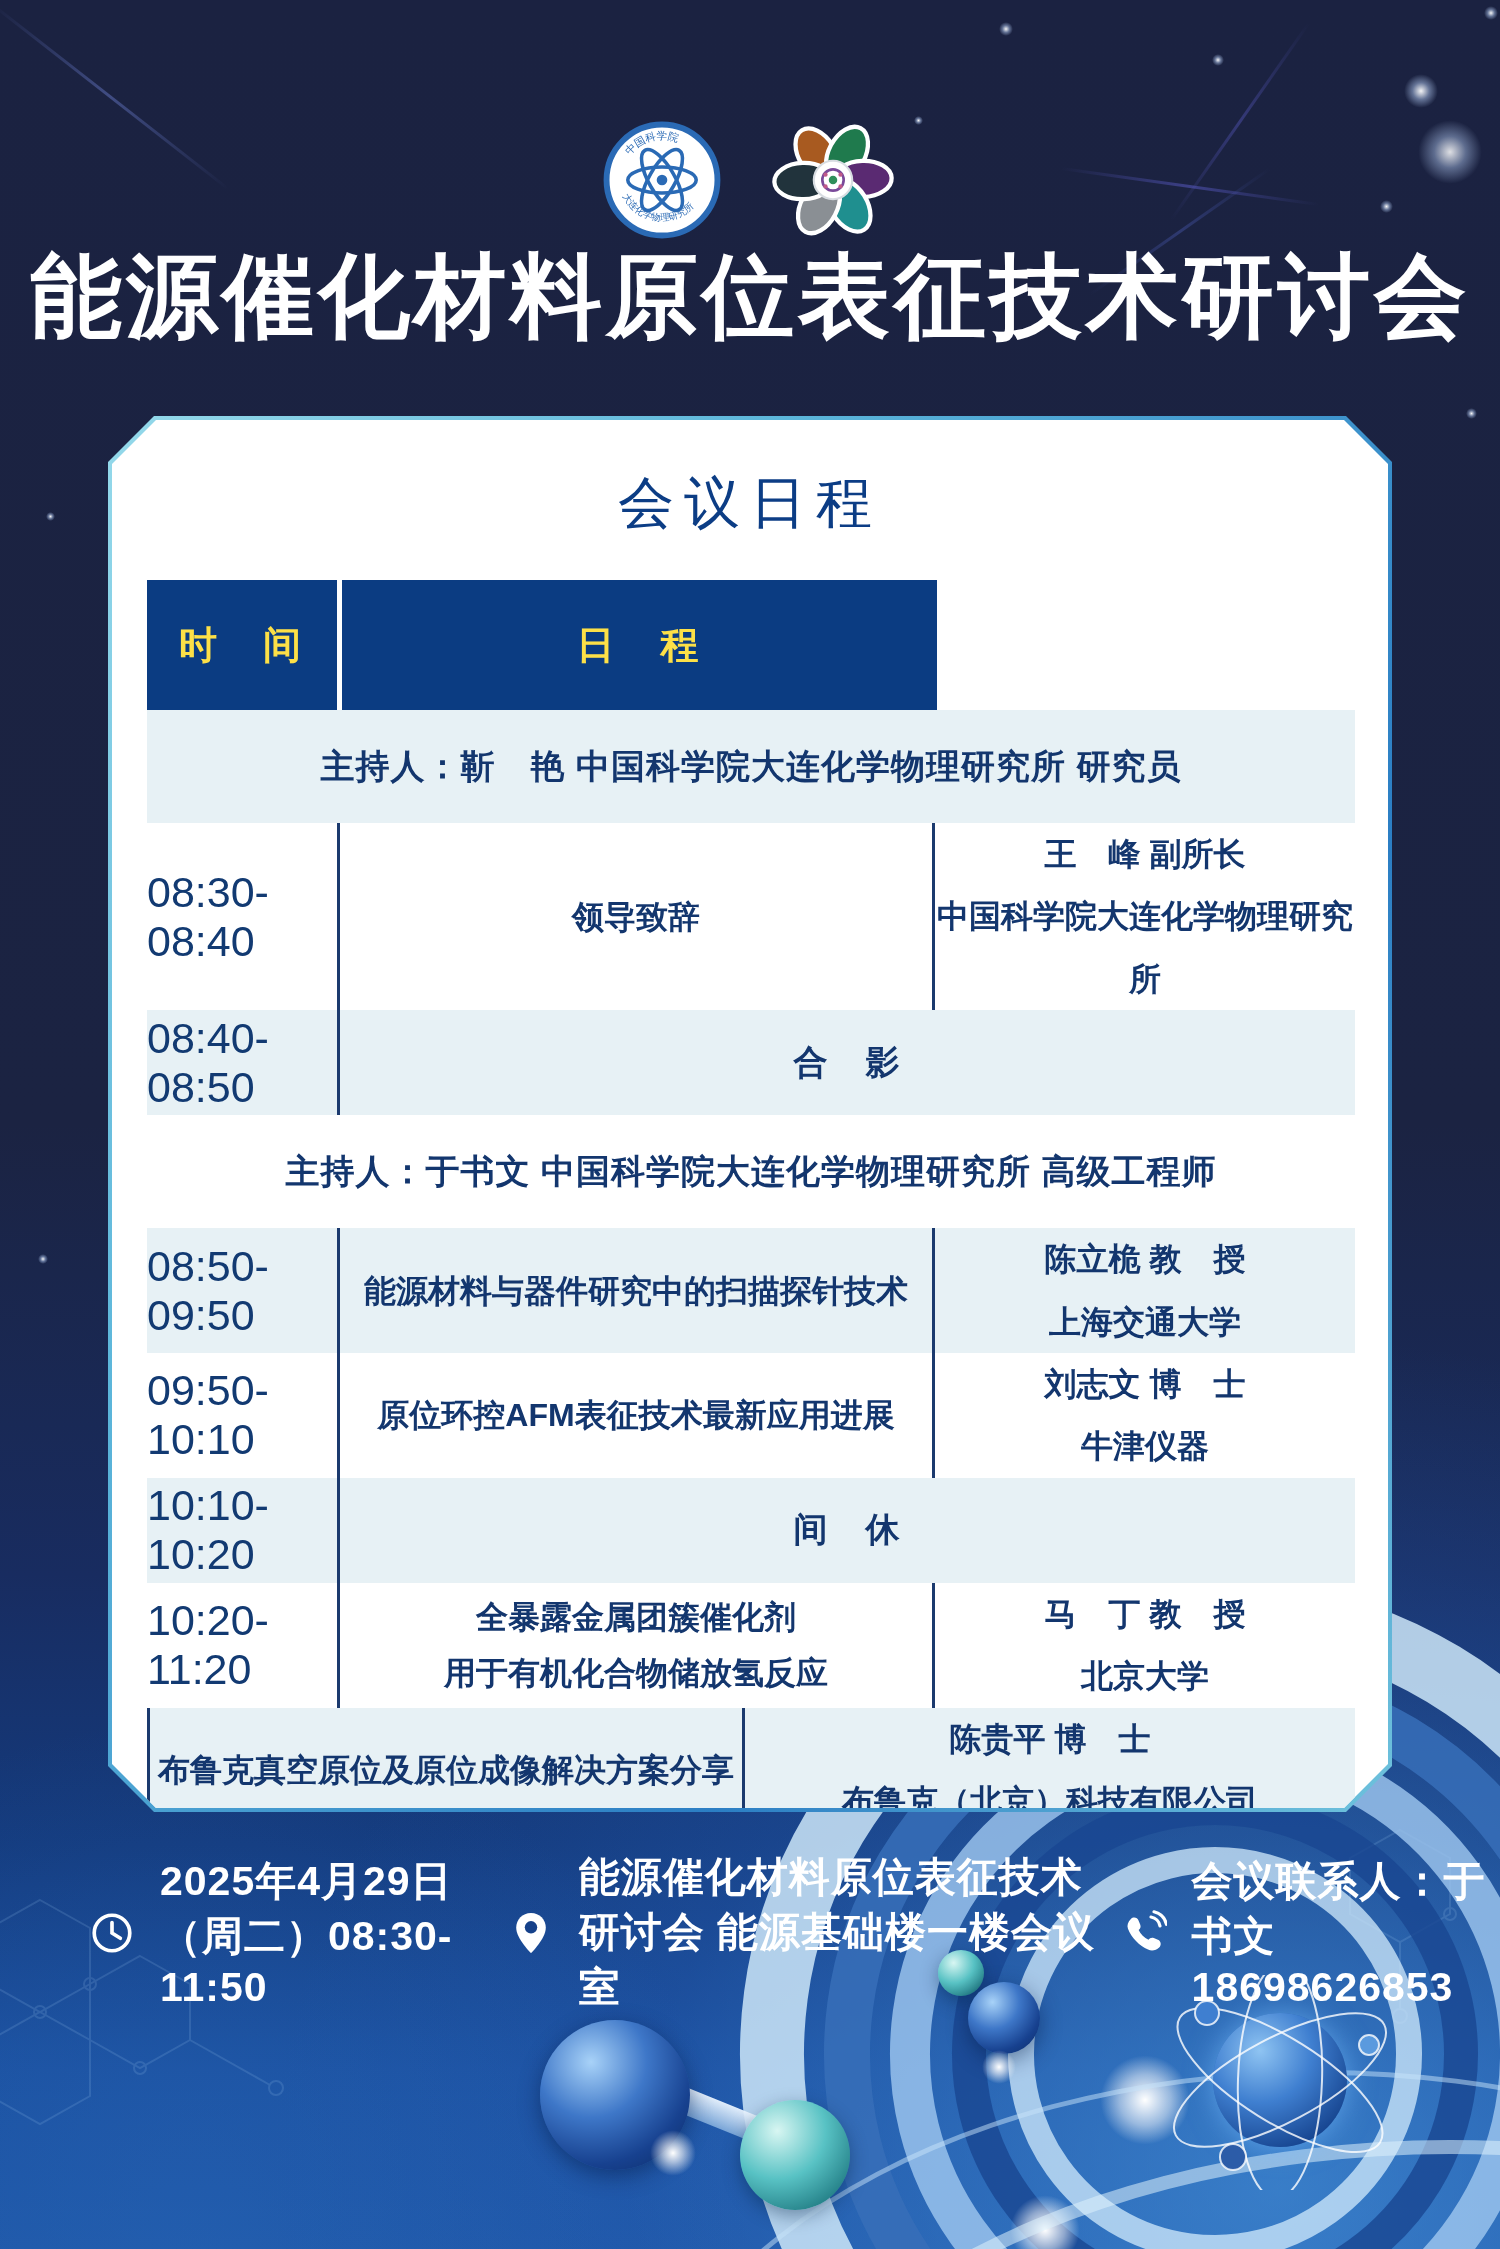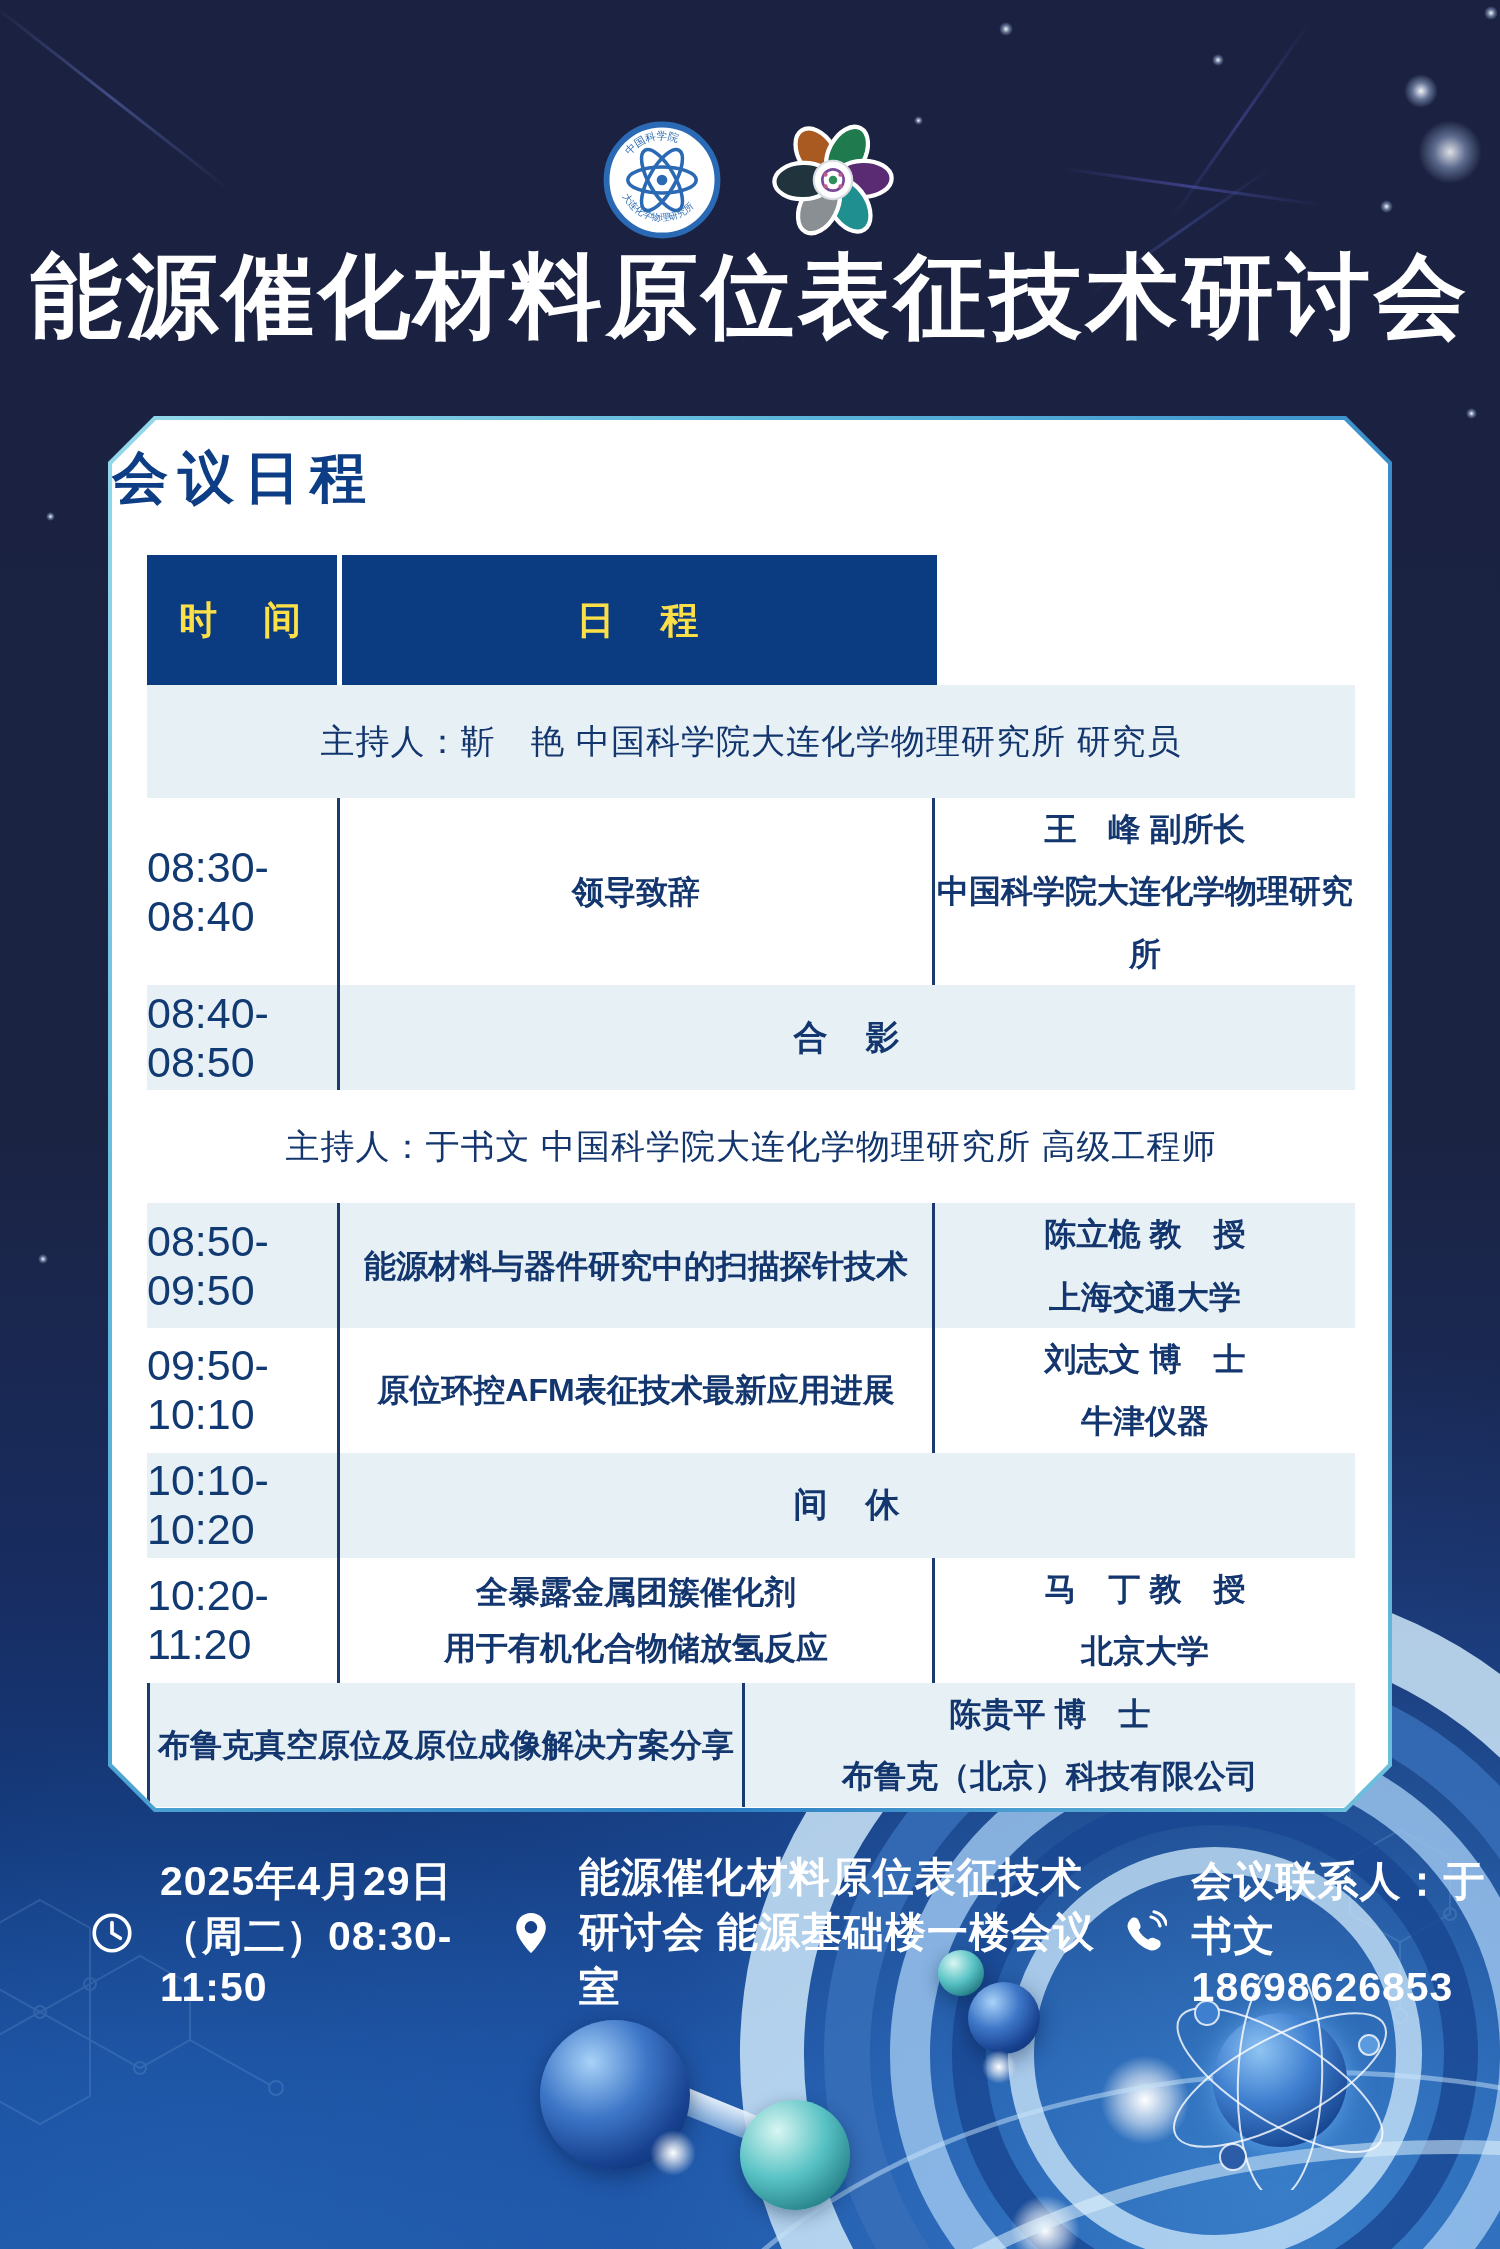--- a/index.html
+++ b/index.html
@@ -38,35 +38,35 @@
   
   .logos{position:absolute;top:116px;left:0;width:100%;display:flex;justify-content:center;align-items:center;gap:48px;}
   .main-title{position:absolute;top:244px;left:0;width:100%;text-align:center;color:#ffffff;
     font-size:92px;font-weight:bold;letter-spacing:4px;line-height:1.15;}
   
   .card{position:absolute;left:108px;top:416px;width:1284px;height:1396px;
     background:linear-gradient(125deg,#95d9ea 0%,#5cb6da 30%,#2b7ec4 70%,#6fc3dd 100%);
     clip-path:polygon(46px 0,calc(100% - 46px) 0,100% 46px,100% calc(100% - 46px),calc(100% - 46px) 100%,46px 100%,0 calc(100% - 46px),0 46px);}
   .card-inner{position:absolute;inset:4px;background:#ffffff;
     clip-path:polygon(44px 0,calc(100% - 44px) 0,100% 44px,100% calc(100% - 44px),calc(100% - 44px) 100%,44px 100%,0 calc(100% - 44px),0 44px);}
-  .card-title{margin-top:21px;text-align:left;font-size:56px;font-weight:bold;letter-spacing:10px;color:#0c3d85;}
+  .card-title{margin-top:46px;text-align:center;font-size:56px;font-weight:normal;letter-spacing:10px;color:#0c3d85;}
   .table{margin:38px 33px 0 35px;}
   .thead{display:flex;gap:5px;}
   .th{background:#0b3c82;color:#fde047;height:130px;display:flex;align-items:center;justify-content:center;
     font-size:38px;font-weight:bold;letter-spacing:4px;}
   .th-time{flex:0 0 190px;}
   .th-agenda{flex:0 0 595px;}
   .th-guest{flex:1;}
   .srow{display:flex;align-items:stretch;color:#13366e;}
   .srow.shade{background:#e7f1f5;}
   .srow.host{min-height:113px;}
   .srow.session{min-height:119px;}
   .srow.rspan{min-height:105px;}
   .host-text{width:100%;display:flex;align-items:center;justify-content:center;text-align:right;
-    font-size:34px;font-weight:normal;letter-spacing:1px;}
+    font-size:34px;font-weight:bold;letter-spacing:1px;}
   .c-time{flex:0 0 190px;display:flex;align-items:center;justify-content:center;font-size:43px;font-weight:500;color:#123a72;}
   .c-agenda{flex:0 0 595px;border-left:3px solid #1b3a6e;display:flex;flex-direction:column;justify-content:center;
     align-items:center;text-align:center;font-size:32px;font-weight:bold;line-height:1.75;}
   .c-guest{flex:1;border-left:3px solid #1b3a6e;display:flex;flex-direction:column;justify-content:center;
     align-items:center;text-align:center;font-size:32px;font-weight:bold;line-height:1.95;}
   .c-span{flex:1;border-left:3px solid #1b3a6e;display:flex;align-items:center;justify-content:center;
     font-size:34px;font-weight:bold;letter-spacing:2px;}
   
   .footer{position:absolute;left:88px;top:1850px;display:flex;flex-direction:row;gap:17px;}
   .f-line{display:flex;align-items:center;gap:24px;color:#ffffff;font-size:41px;font-weight:bold;letter-spacing:1px;}

